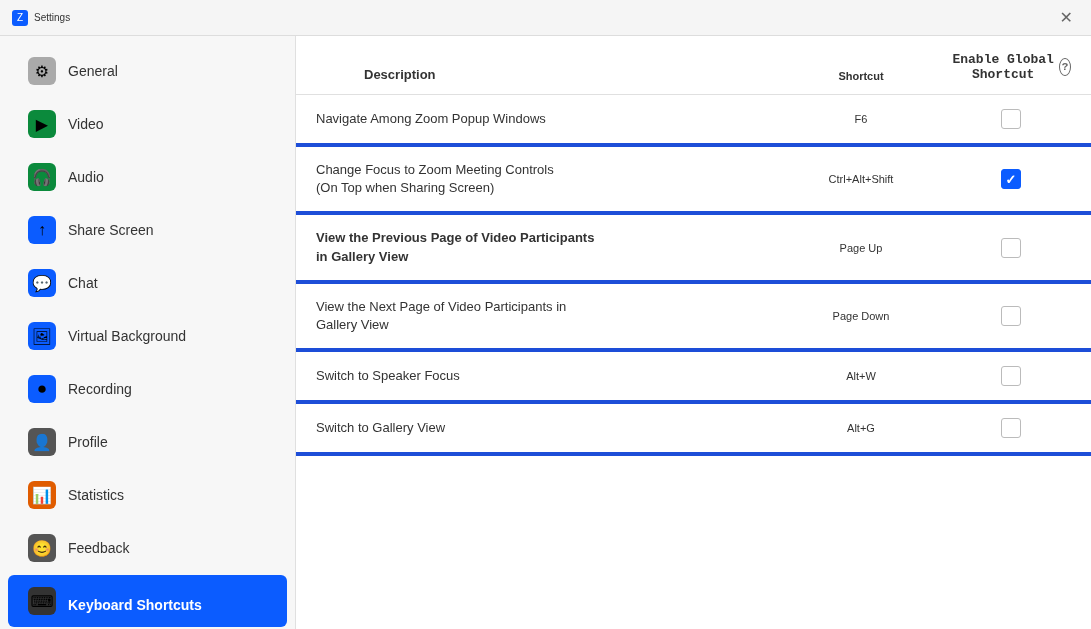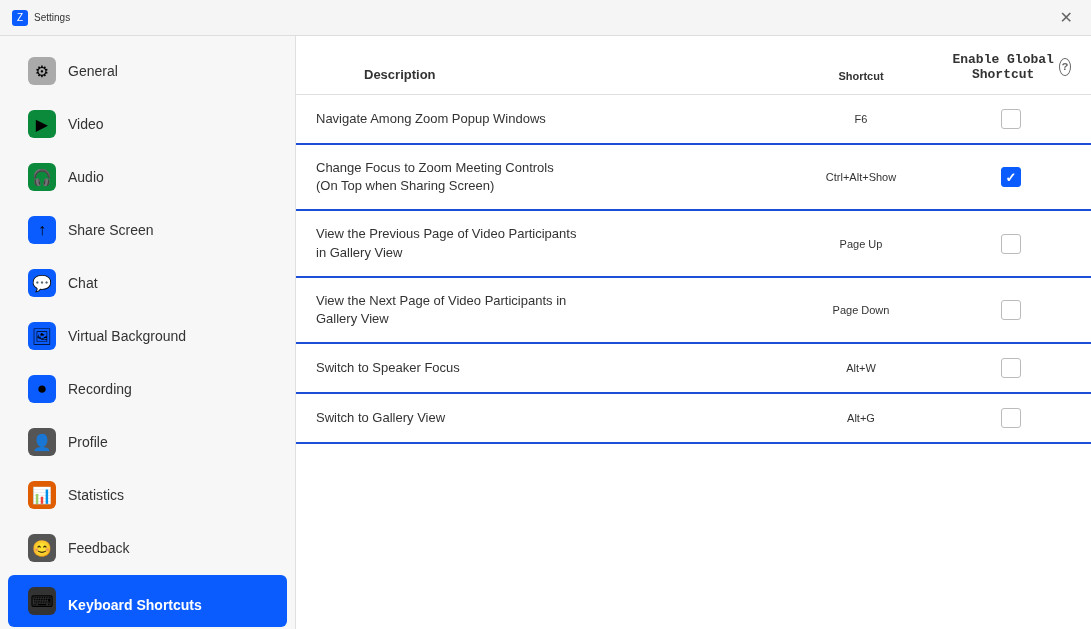--- a/index.html
+++ b/index.html
@@ -163,21 +163,21 @@
       align-items: center;
       justify-content: center;
       font-size: 11px;
       color: #666;
       cursor: pointer;
     }
     .table-row {
       display: flex;
       align-items: center;
       padding: 14px 20px;
-      border-bottom: 2px solid #1d4ed8;
+      border-bottom: 4px solid #1d4ed8;
       background: #fff;
     }
     .row-desc {
       flex: 1;
       font-size: 13px;
       color: #333;
       line-height: 1.4;
     }
     .row-shortcut {
       width: 180px;
@@ -288,27 +288,27 @@
           <div class="table-row">
             <div class="row-desc" style="white-space: pre-line;">Navigate Among Zoom Popup Windows</div>
             <div class="row-shortcut">F6</div>
             <div class="row-checkbox">
               <div class="checkbox"></div>
             </div>
           </div>
           <div class="table-row">
             <div class="row-desc" style="white-space: pre-line;">Change Focus to Zoom Meeting Controls
 (On Top when Sharing Screen)</div>
-            <div class="row-shortcut">Ctrl+Alt+Show</div>
+            <div class="row-shortcut">Ctrl+Alt+Shift</div>
             <div class="row-checkbox">
               <div class="checkbox checked"></div>
             </div>
           </div>
           <div class="table-row">
-            <div class="row-desc" style="white-space: pre-line;">View the Previous Page of Video Participants
+            <div class="row-desc" style="white-space: pre-line; font-weight: bold;">View the Previous Page of Video Participants
 in Gallery View</div>
             <div class="row-shortcut">Page Up</div>
             <div class="row-checkbox">
               <div class="checkbox"></div>
             </div>
           </div>
           <div class="table-row">
             <div class="row-desc" style="white-space: pre-line;">View the Next Page of Video Participants in
 Gallery View</div>
             <div class="row-shortcut">Page Down</div>

